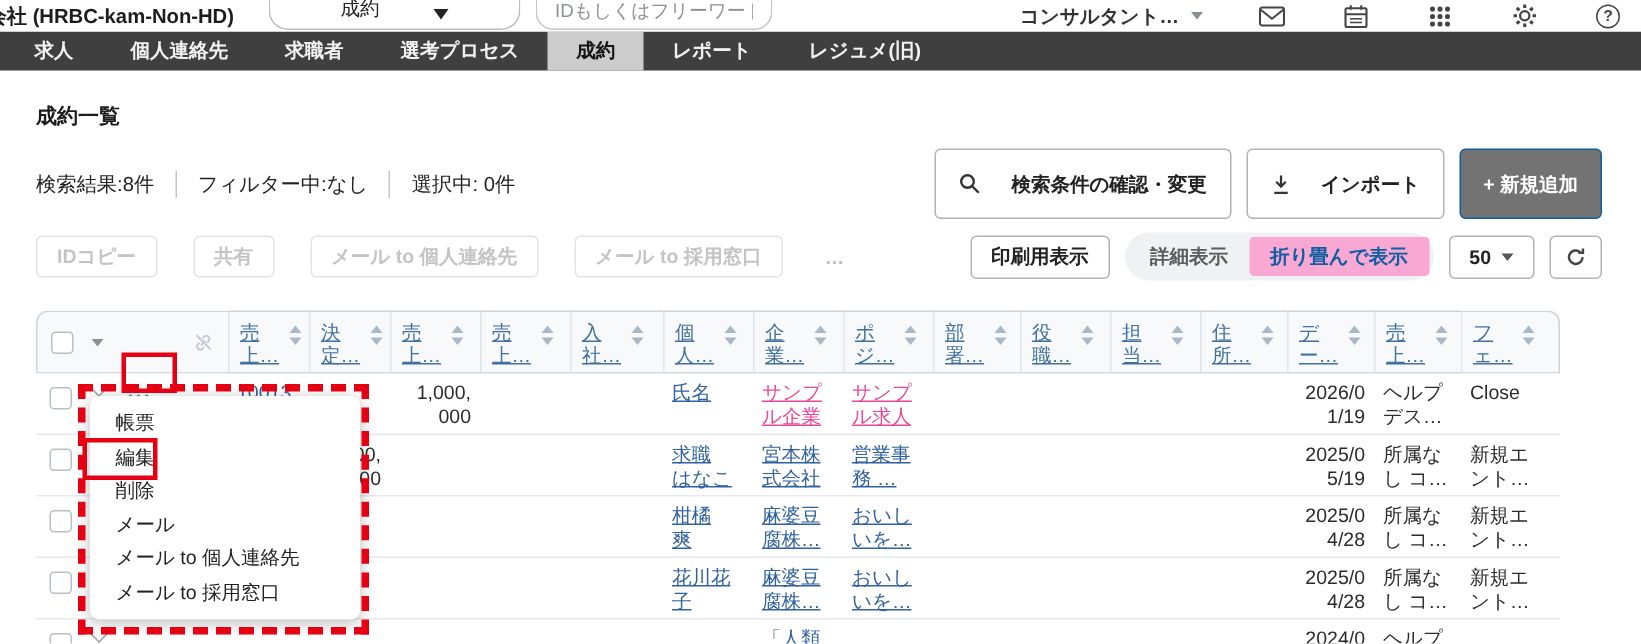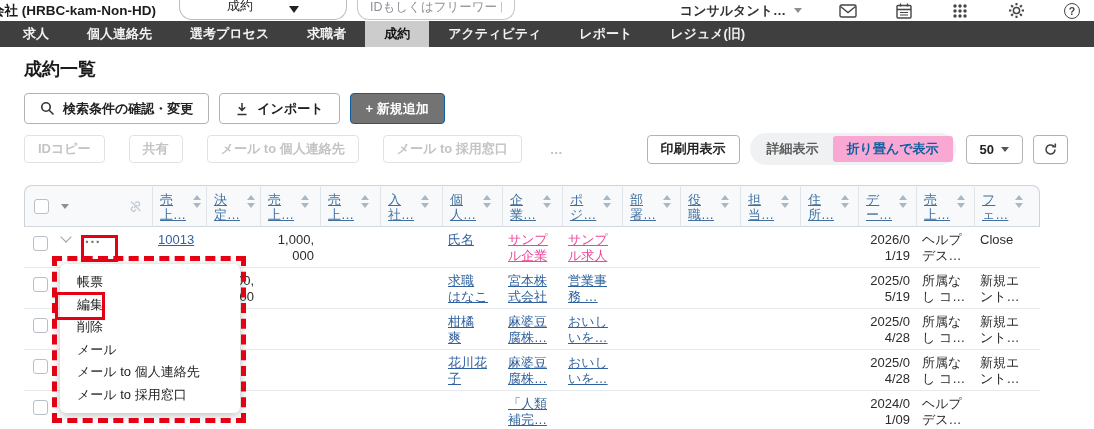--- a/index.html
+++ b/index.html
@@ -17,28 +17,28 @@
   .usermenu{display:flex;align-items:center;gap:8px;font-weight:bold;color:#333;white-space:nowrap}
   .caret-sm{width:0;height:0;border-left:4px solid transparent;border-right:4px solid transparent;border-top:5px solid #8a8f94}
   .icon-btn{display:flex;align-items:center;justify-content:center;width:20px;height:18px}
   .help-circle{width:16px;height:16px;border:1.5px solid #454545;border-radius:50%;display:flex;align-items:center;justify-content:center;font-size:10.5px;font-weight:bold;color:#454545}
   
   .nav{height:26px;background:#3f3f3f;display:flex;align-items:stretch;padding-left:4px}
   .tab{display:flex;align-items:center;padding:0 19px;color:#f1f1f1;font-weight:bold;font-size:13px;cursor:pointer;white-space:nowrap}
   .tab.active{background:#ccc;color:#141414}
   
   .content{padding:0 26px 0 24px}
-  .page-title{font-size:18px;font-weight:bold;color:#1c1c1c;margin-top:10px}
+  .page-title{font-size:14px;font-weight:bold;color:#1c1c1c;margin-top:22px}
   .meta-row{display:flex;align-items:center;justify-content:space-between;margin-top:12px}
   .stats{display:flex;align-items:center;font-size:13.5px;color:#222}
   .stat{padding:0 14px}
   .stat:first-child{padding-left:0}
   .stat+.stat{border-left:1px solid #c6c6c6}
   .btns{display:flex;gap:10px}
-  .btn{height:31px;background:#fff;border:1px solid #b3b3b3;border-radius:4px;display:inline-flex;align-items:center;gap:8px;padding:0 15px;font-size:13px;font-weight:bold;color:#222;cursor:pointer;white-space:nowrap}
+  .btn{height:47px;background:#fff;border:1px solid #b3b3b3;border-radius:4px;display:inline-flex;align-items:center;gap:20px;padding:0 15px;font-size:13px;font-weight:bold;color:#222;cursor:pointer;white-space:nowrap}
   .btn-primary{background:#737373;border-color:#0f5fa0;color:#fff}
   .toolbar-row{display:flex;align-items:center;justify-content:space-between;margin-top:9px}
   .left-acts{display:flex;align-items:center;gap:24px}
   .btn-dis{height:28px;background:#fff;border:1px solid #e2e2e2;border-radius:4px;display:inline-flex;align-items:center;padding:0 13px;font-size:13px;font-weight:bold;color:#c4c4c4;white-space:nowrap}
   .more-dis{color:#bfbfbf;font-weight:bold;letter-spacing:1px;margin-left:4px}
   .right-acts{display:flex;align-items:center;gap:10px}
   .btn-sm{height:29px;background:#fff;border:1px solid #b3b3b3;border-radius:4px;display:inline-flex;align-items:center;gap:7px;padding:0 13px;font-size:13px;font-weight:bold;color:#222;cursor:pointer;white-space:nowrap}
   .seg{background:#f0f1f2;border-radius:16px;padding:3px;display:flex;align-items:center}
   .seg-item{padding:4px 14px;font-size:13px;font-weight:bold;color:#5c5c5c;border-radius:3px;cursor:pointer;white-space:nowrap}
   .seg-item.on{background:#f9a8d4;color:#0f5fa0}
@@ -134,32 +134,36 @@
     </span>
     <span class="icon-btn">
         <span class="help-circle">?</span>
       </span>
   </div>
 </div>
 
 <div class="nav">
   <span class="tab">求人</span>
   <span class="tab">個人連絡先</span>
+  <span class="tab">求職者</span>
   <span class="tab">選考プロセス</span>
-  <span class="tab">求職者</span>
   <span class="tab active">成約</span>
-  <span class="tab">アクティビティ</span>
   <span class="tab">レポート</span>
   <span class="tab">レジュメ(旧)</span>
 </div>
 
 <div class="content">
   <div class="page-title">成約一覧</div>
 
   <div class="meta-row">
+    <div class="stats">
+      <span class="stat">検索結果:8件</span>
+      <span class="stat">フィルター中:なし</span>
+      <span class="stat">選択中: 0件</span>
+    </div>
     <div class="btns">
       <button class="btn">
         <span>
             <svg width="15" height="15" viewBox="0 0 15 15">
               <g fill="none" stroke="#333" stroke-width="1.6">
                 <circle cx="6" cy="6" r="4.2"></circle>
                 <path d="M9.2 9.2L13.5 13.5"></path>
               </g>
             </svg>
           </span>

